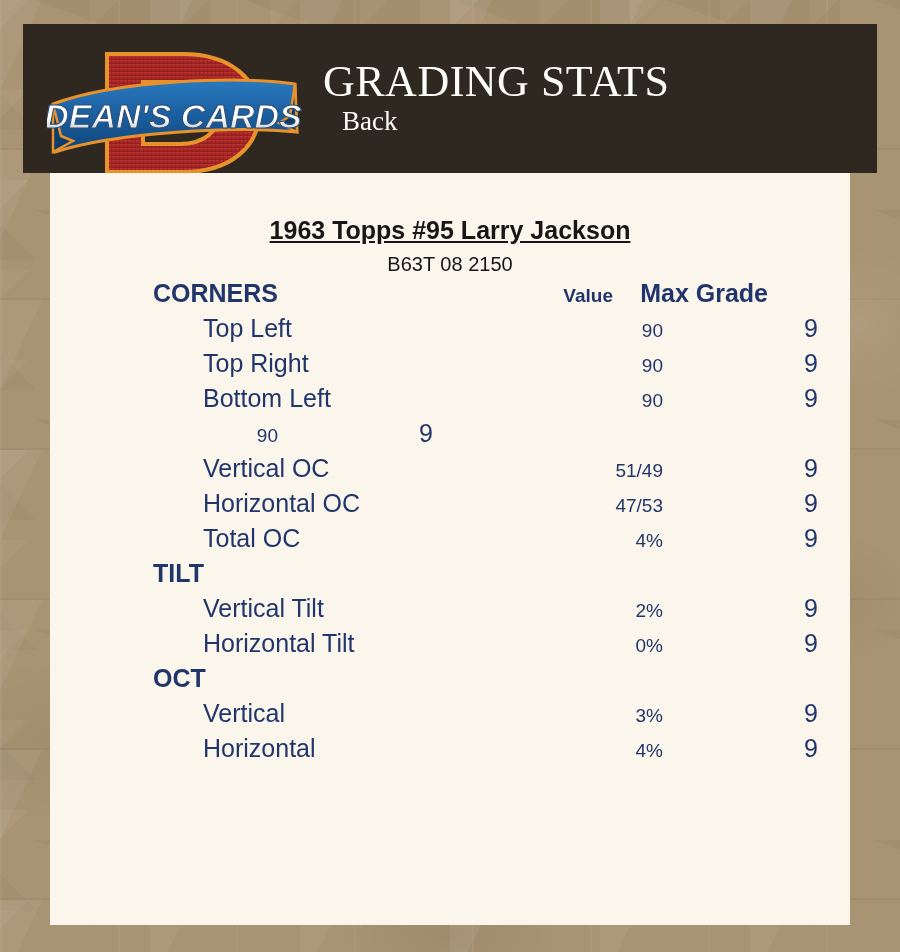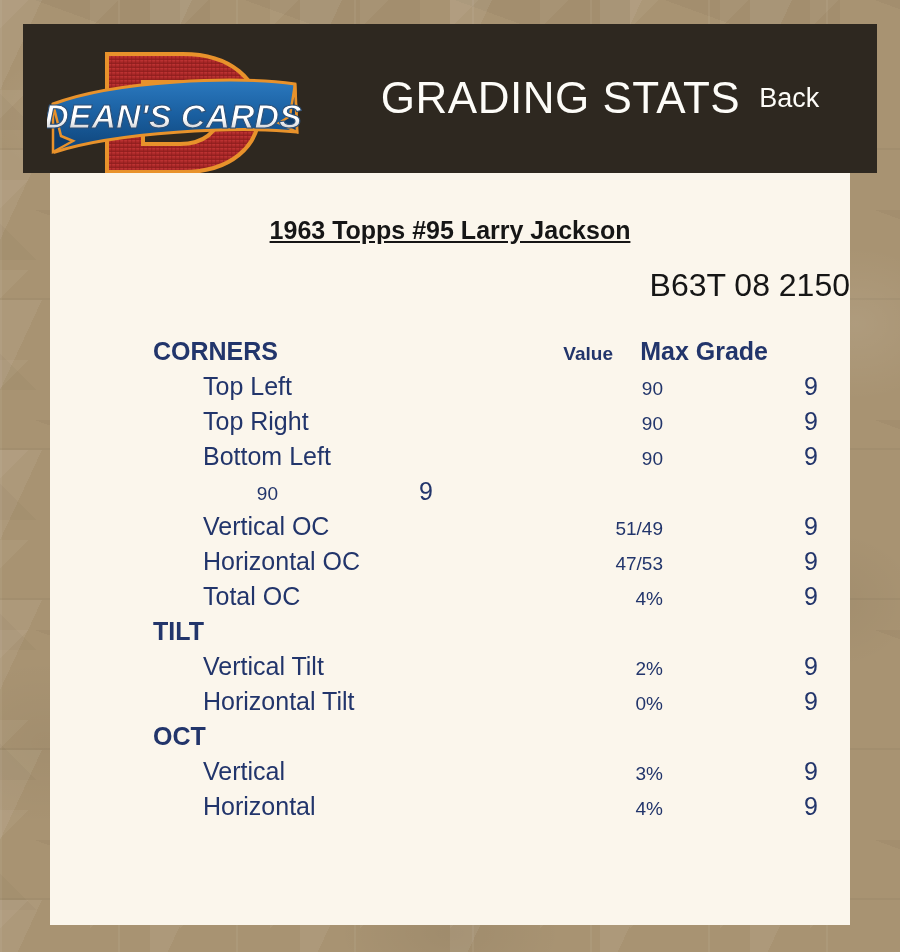--- a/index.html
+++ b/index.html
@@ -67,23 +67,23 @@
   }
   .logo svg { display: block; }
 
   .header-titles {
     position: absolute;
     left: 300px;
     right: 0;
     top: 0;
     bottom: 0;
     display: flex;
-    flex-direction: row;
-    align-items: center;
+    flex-direction: column;
     justify-content: center;
+    font-family: Liberation Serif, serif;
   }
   .header-title {
     color: #fdfcf8;
     font-size: 44px;
     letter-spacing: 0.5px;
     line-height: 1.05;
     font-weight: 400;
   }
   .header-subtitle {
     color: #fdfcf8;
@@ -107,31 +107,30 @@
   .card-title {
     text-align: center;
     color: #161616;
     font-size: 25px;
     font-weight: bold;
     margin-top: 42px;
     line-height: 1.2;
     text-decoration: underline;
   }
   .card-code {
-    text-align: right;
+    text-align: center;
     color: #161616;
-    font-size: 32px;
+    font-size: 20px;
     font-weight: normal;
-    margin-top: 21px;
+    margin-top: 7px;
     line-height: 1.2;
   }
 
   
   .stats {
-    margin-top: 30px;
     padding-left: 103px;
     padding-right: 76px;
     color: #22356b;
   }
   .stats-row {
     display: flex;
     align-items: baseline;
     height: 35px;
   }
   .col-label {

